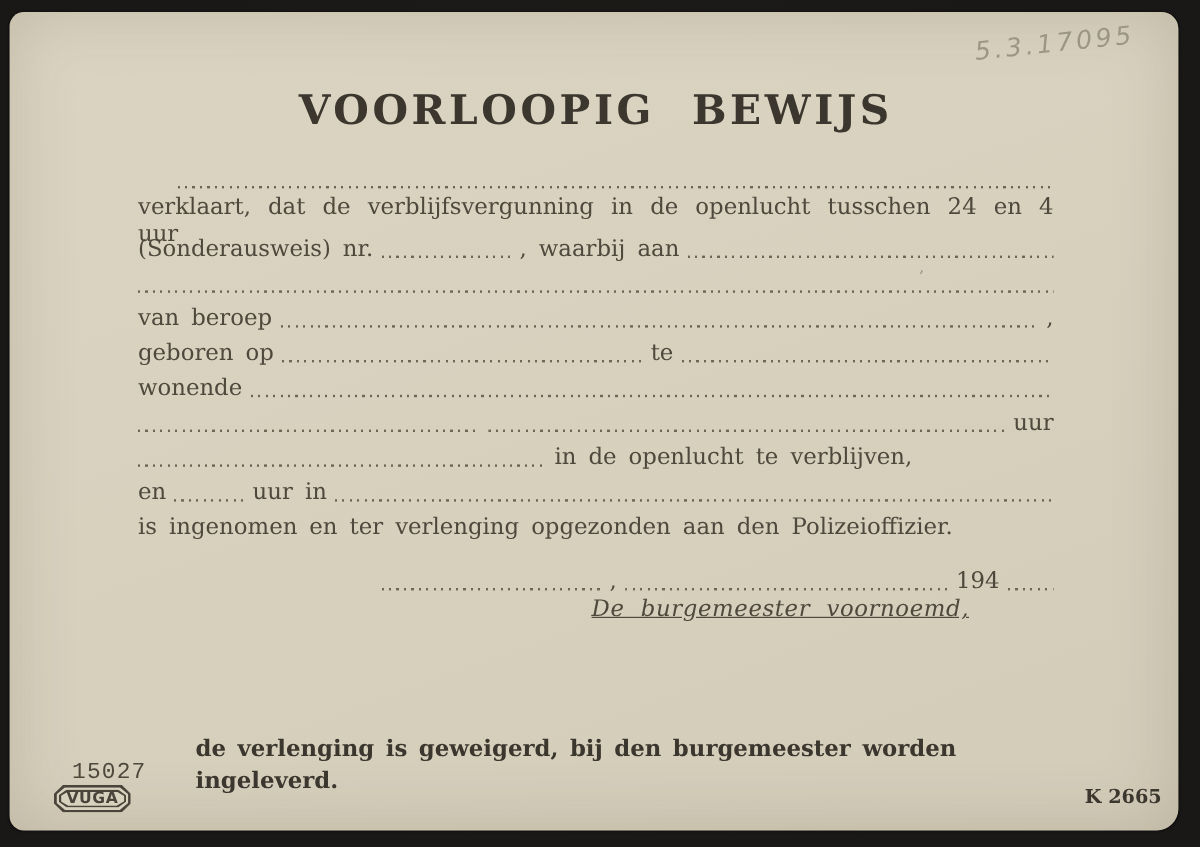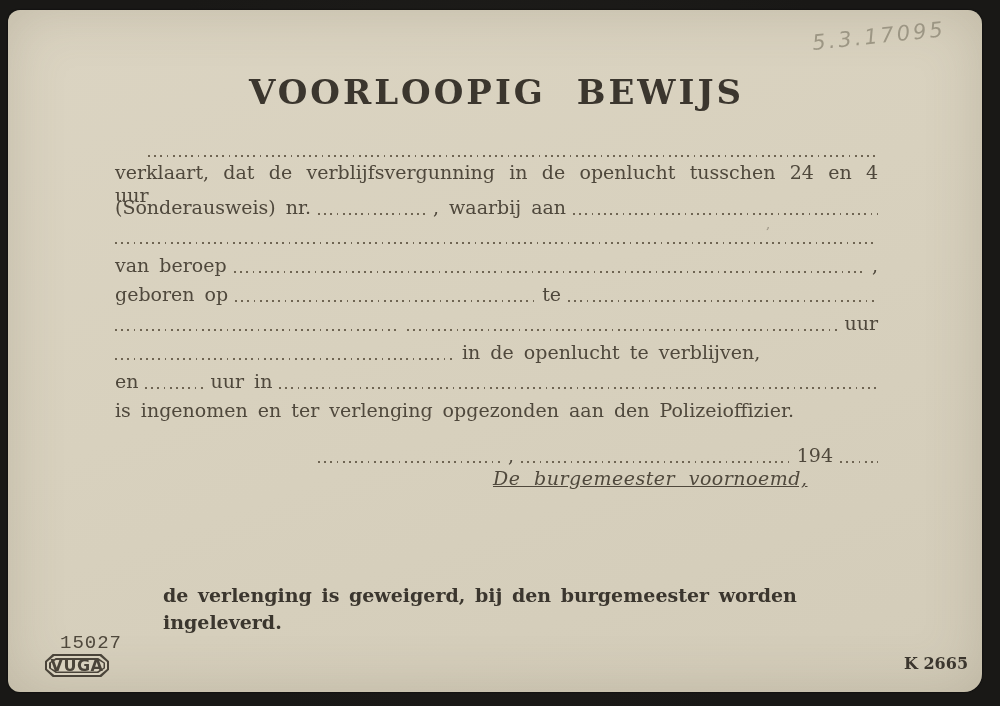--- a/index.html
+++ b/index.html
@@ -110,21 +110,21 @@
   }
   .vuga .l{position:absolute;clip-path:polygon(12% 0,88% 0,100% 32%,100% 68%,88% 100%,12% 100%,0 68%,0 32%);}
   .vuga .l1{inset:0;background:#4a443a;}
   .vuga .l2{inset:2px;background:var(--paper);}
   .vuga .l3{inset:4px;background:#4a443a;}
   .vuga .l4{inset:5.5px;background:var(--paper);}
   .vuga .label{
     position:absolute;inset:0;
     display:flex;align-items:center;justify-content:center;
     font-family:"DejaVu Sans","Liberation Sans",sans-serif;
-    font-size:16px;font-weight:700;letter-spacing:.5px;
+    font-size:13px;font-weight:700;letter-spacing:.5px;
     color:#4a443a;
   }
   .print-code{
     position:absolute;
     left:896px;top:644px;
     font-size:16px;
     font-weight:700;
     color:var(--ink_dark);
     white-space:nowrap;
   }
@@ -154,20 +154,24 @@
       </div>
       <div class="line">
         <span class="seg-text">van beroep</span>
         <span class="dots fill"></span>
         <span class="seg-text">,</span>
       </div>
       <div class="line">
         <span class="seg-text">geboren op</span>
         <span class="dots" style="width: 300px;"></span>
         <span class="seg-text">te</span>
+        <span class="dots fill"></span>
+      </div>
+      <div class="line">
+        <span class="seg-text">wonende</span>
         <span class="dots fill"></span>
       </div>
       <div class="line">
         <span class="dots" style="width: 285px;"></span>
         <span class="dots fill"></span>
         <span class="seg-text">uur</span>
       </div>
       <div class="line">
         <span class="dots" style="width: 340px;"></span>
         <span class="seg-text">in de openlucht te verblijven,</span>

